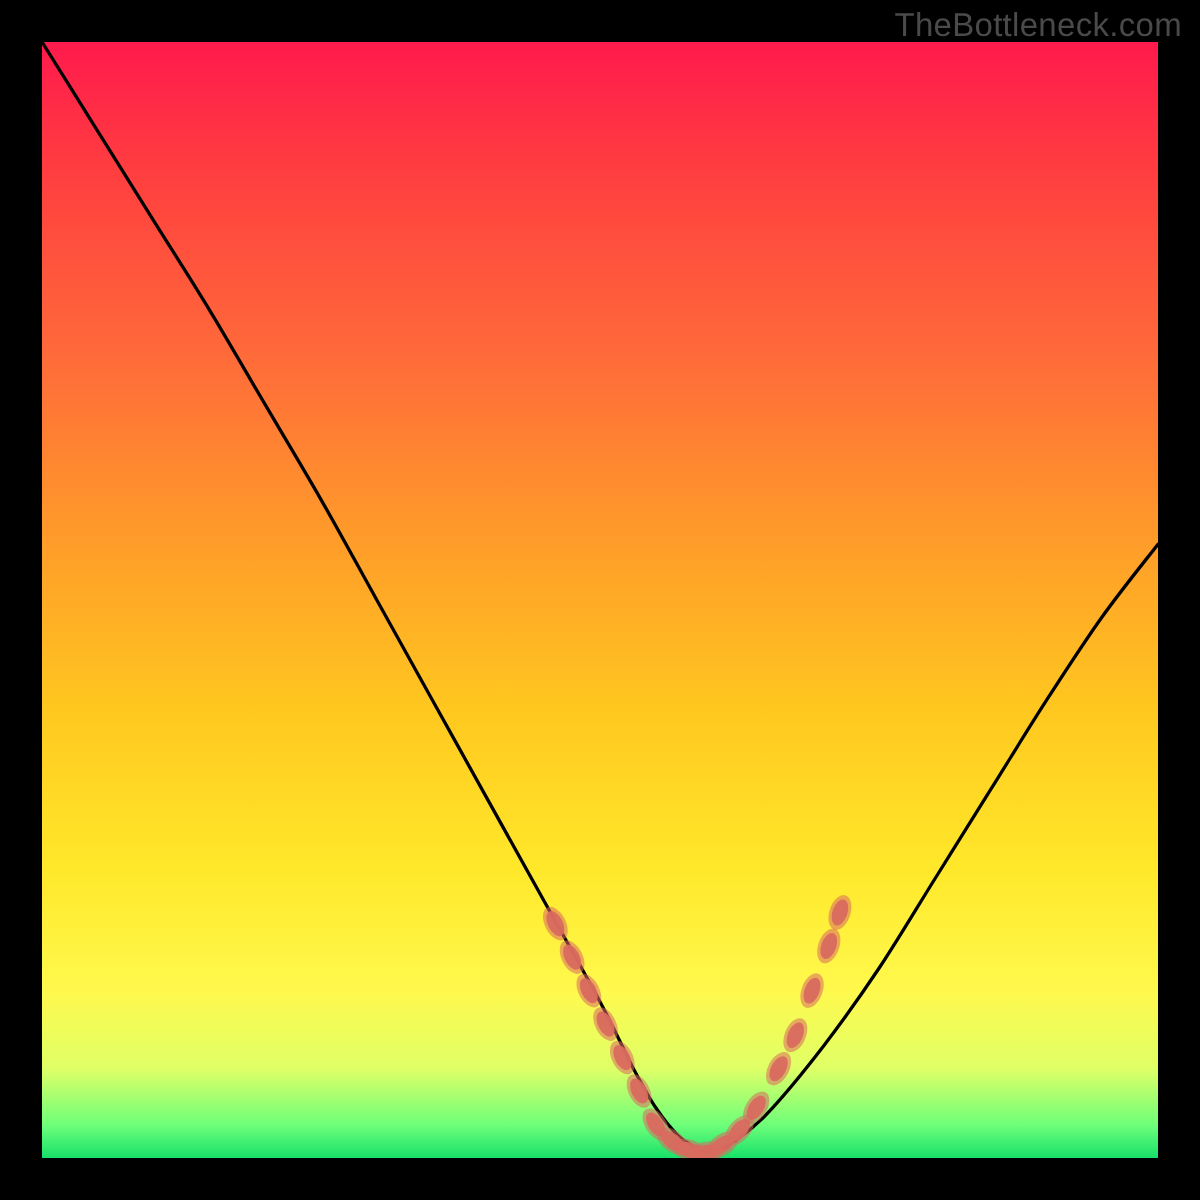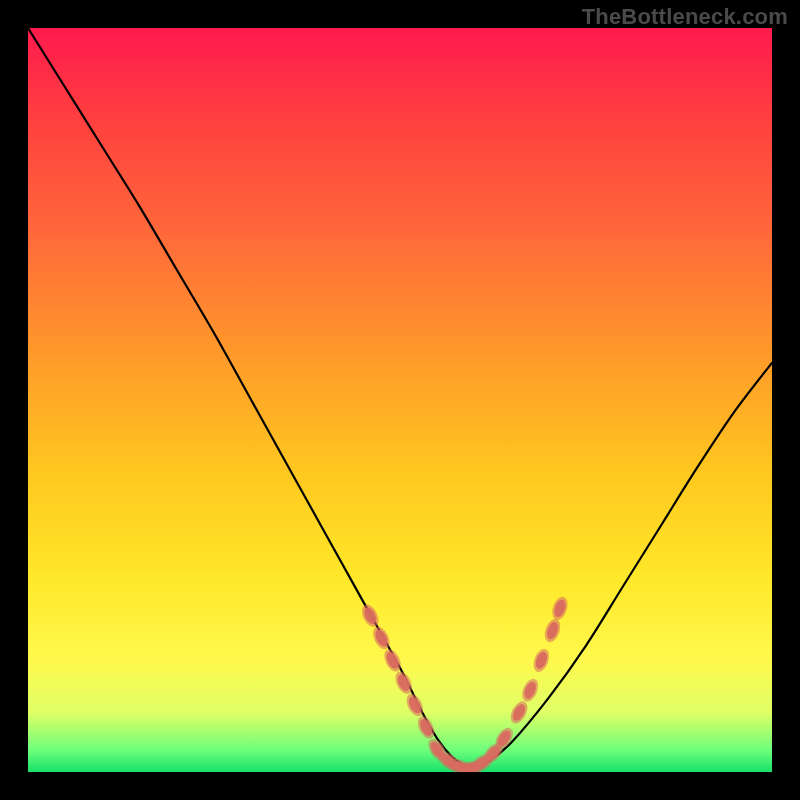--- a/index.html
+++ b/index.html
@@ -47,21 +47,21 @@
   .curve {
     position: absolute;
     inset: 0;
   }
   .watermark {
     position: absolute;
     top: 4px;
     right: 12px;
     color: #4a4a4a;
     font-size: 22px;
-    font-weight: 700;
+    font-weight: 400;
     letter-spacing: 0.2px;
     font-family: Arial, Helvetica, sans-serif;
   }
 </style>
 </head>
 <body>
 
 <div class="frame">
   <div class="plot-area">
     <div class="gradient"></div>

